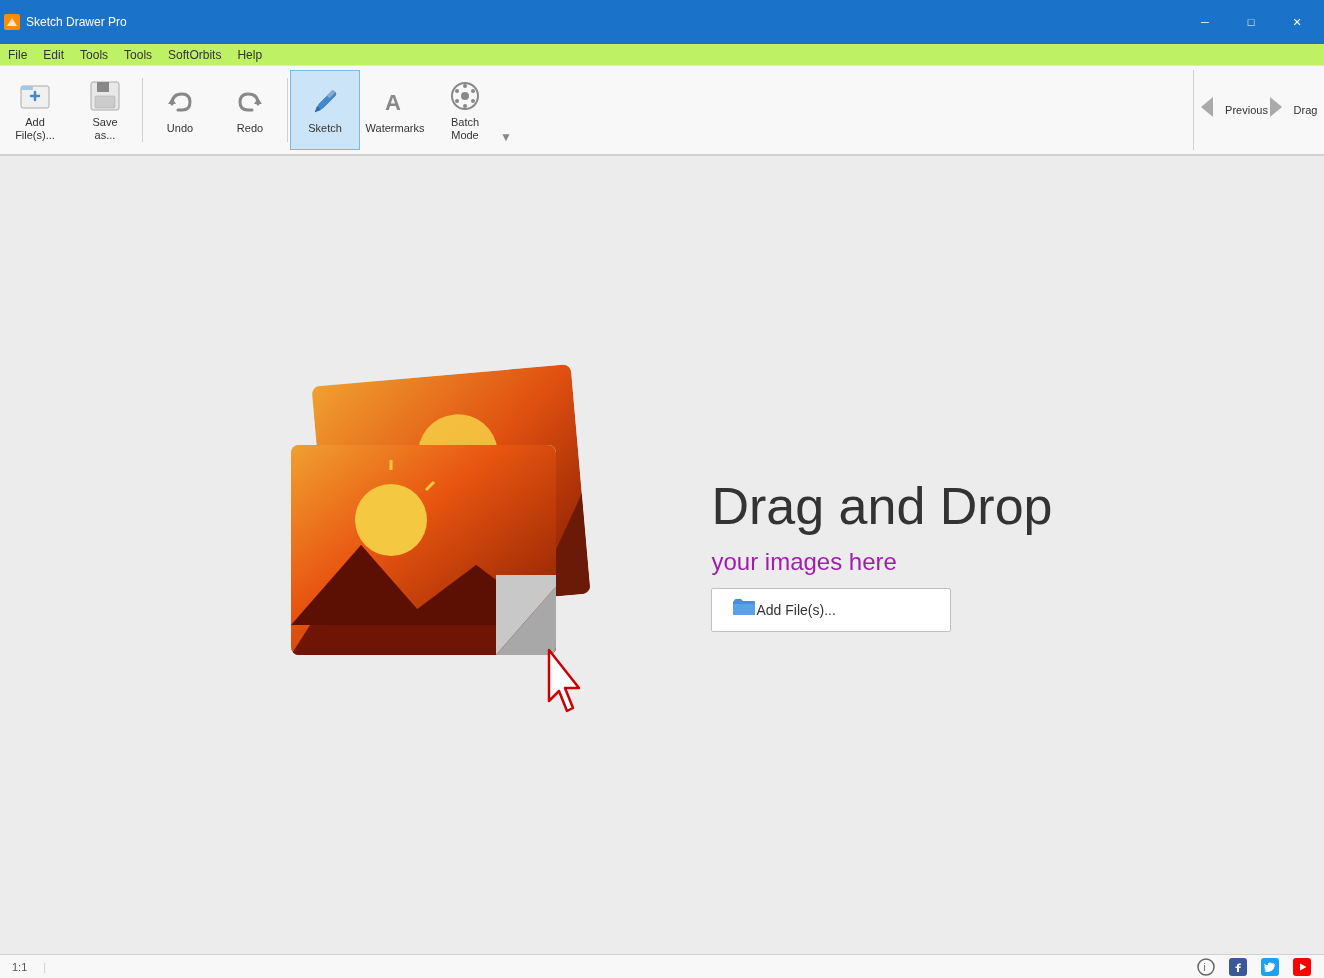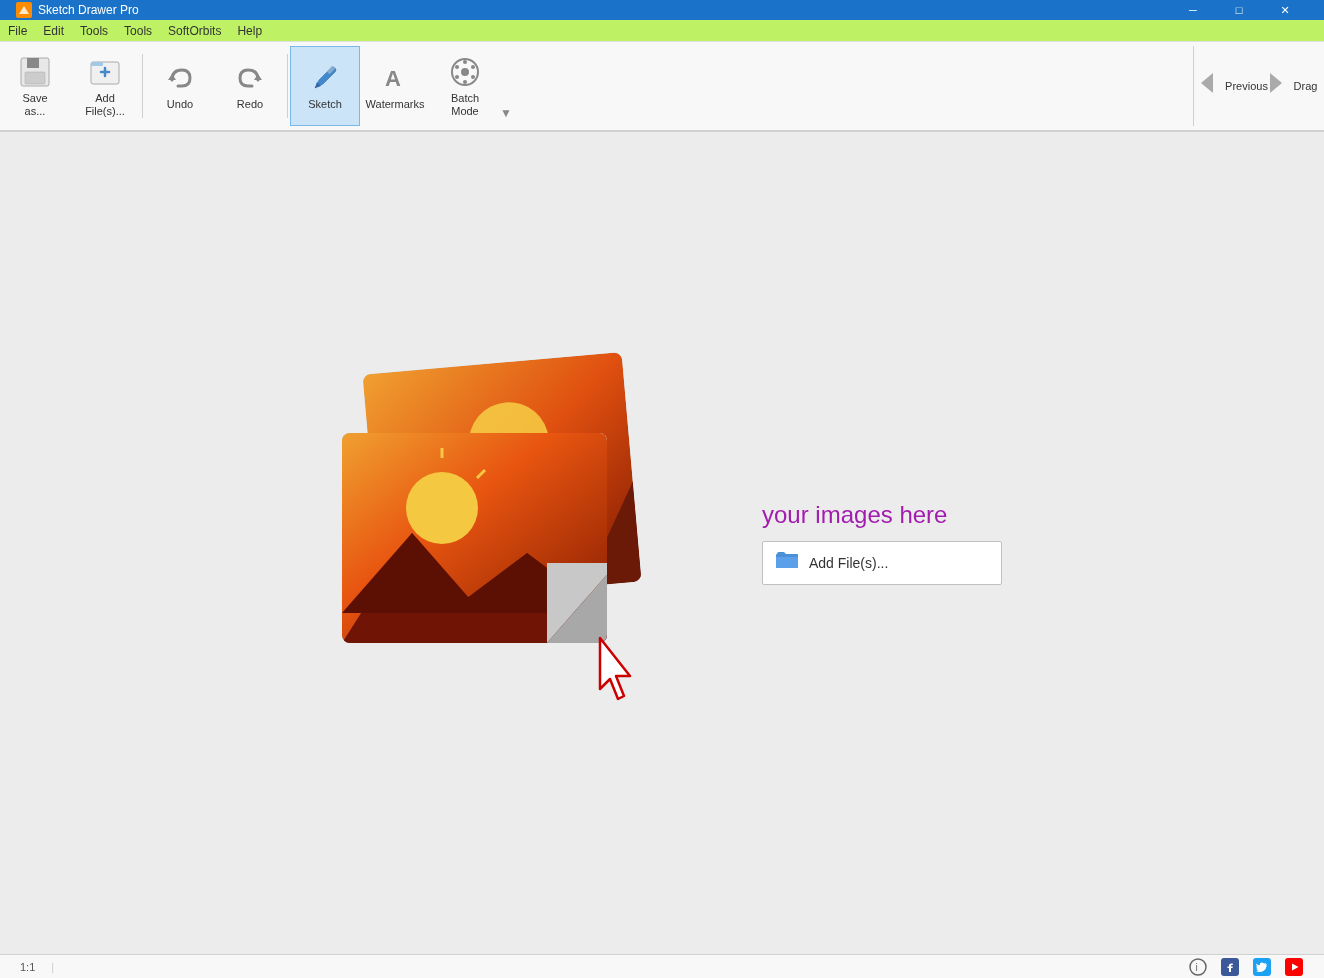--- a/index.html
+++ b/index.html
@@ -1,24 +1,24 @@
 <!DOCTYPE html>
 <html><head>
   <meta charset="utf-8">
   <style>
     * { margin: 0; padding: 0; box-sizing: border-box; }
     body { font-family: 'Segoe UI', Arial, sans-serif; background: #f0f0f0; width: 1324px; height: 978px; overflow: hidden; display: flex; flex-direction: column; }
 
     
     .title-bar {
       background: #1a73c8;
-      height: 20px;
-      display: flex;
-      align-items: center;
-      padding: 0 16px;
+      height: 44px;
+      display: flex;
+      align-items: center;
+      padding: 0 4px;
       color: white;
       font-size: 12px;
       flex-shrink: 0;
     }
     .title-bar-icon { width: 16px; height: 16px; margin-right: 6px; }
     .title-bar-title { flex: 1; }
     .title-bar-controls { display: flex; gap: 0; }
     .title-bar-btn {
       width: 46px; height: 32px;
       display: flex; align-items: center; justify-content: center;
@@ -192,40 +192,39 @@
       color: #333;
       line-height: 1.1;
     }
     .drop-subtitle {
       font-size: 24px;
       color: #a21caf;
     }
     .add-files-btn {
       display: flex;
       align-items: center;
-      gap: 10px;
       background: white;
       border: 1px solid #c0c0c0;
-      padding: 8px 12px;
+      padding: 8px 20px;
       cursor: pointer;
       border-radius: 2px;
       font-size: 14px;
       color: #333;
       width: 240px;
     }
     .folder-icon-img { font-size: 22px; }
 
     
     .status-bar {
       background: #f8f8f8;
       height: 24px;
       border-top: 1px solid #d0d0d0;
       display: flex;
       align-items: center;
-      padding: 0 20px;
+      padding: 0 12px;
       font-size: 11px;
       color: #555;
       flex-shrink: 0;
       gap: 16px;
     }
     .status-right {
       margin-left: auto;
       display: flex;
       gap: 12px;
       align-items: center;
@@ -263,37 +262,37 @@
   <div class="menu-item">SoftOrbits</div>
   <div class="menu-item">Help</div>
 </div>
 
 <div class="toolbar">
   <div class="toolbar-left">
 
     <button class="toolbar-btn">
       <div class="btn-icon">
         <svg width="36" height="36" viewBox="0 0 36 36">
+          <rect x="4" y="8" width="28" height="22" rx="2" fill="#f0f0f0" stroke="#aaa" stroke-width="1"></rect>
+          <rect x="4" y="8" width="12" height="4" rx="1" fill="#a0c8e8"></rect>
+          <path d="M14 18 L22 18 M18 14 L18 22" stroke="#4488cc" stroke-width="2.5" stroke-linecap="round"></path>
+        </svg>
+      </div>
+      <span class="btn-label">Add<br>File(s)...</span>
+    </button>
+
+    <button class="toolbar-btn">
+      <div class="btn-icon">
+        <svg width="36" height="36" viewBox="0 0 36 36">
           <rect x="4" y="4" width="28" height="28" rx="2" fill="#e8e8e8" stroke="#aaa" stroke-width="1"></rect>
           <rect x="10" y="4" width="12" height="10" fill="#888"></rect>
           <rect x="8" y="18" width="20" height="12" rx="1" fill="#ccc" stroke="#aaa" stroke-width="0.5"></rect>
         </svg>
       </div>
       <span class="btn-label">Save<br>as...</span>
-    </button>
-
-    <button class="toolbar-btn">
-      <div class="btn-icon">
-        <svg width="36" height="36" viewBox="0 0 36 36">
-          <rect x="4" y="8" width="28" height="22" rx="2" fill="#f0f0f0" stroke="#aaa" stroke-width="1"></rect>
-          <rect x="4" y="8" width="12" height="4" rx="1" fill="#a0c8e8"></rect>
-          <path d="M14 18 L22 18 M18 14 L18 22" stroke="#4488cc" stroke-width="2.5" stroke-linecap="round"></path>
-        </svg>
-      </div>
-      <span class="btn-label">Add<br>File(s)...</span>
     </button>
 
     <div class="toolbar-separator"></div>
 
     <button class="toolbar-btn">
       <div class="btn-icon">
         <svg width="36" height="36" viewBox="0 0 36 36">
           <path d="M10 20 Q10 10 20 10 Q28 10 28 18 Q28 26 20 26 L16 26" fill="none" stroke="#888" stroke-width="3" stroke-linecap="round"></path>
           <polygon points="10,14 6,20 14,20" fill="#888"></polygon>
         </svg>
@@ -430,20 +429,21 @@
       </div>
 
       <div style="position:absolute; bottom:15px; right:55px; z-index:20;">
         <svg width="55" height="80" viewBox="0 0 55 80">
           <path d="M8 4 L8 55 L18 45 L26 65 L32 62 L24 42 L38 42 Z" fill="white" stroke="#cc0000" stroke-width="2.5" stroke-linejoin="round"></path>
         </svg>
       </div>
     </div>
 
     <div class="drop-zone-text">
+      <div class="drop-title">Drag and Drop</div>
       <div class="drop-subtitle">your images here</div>
       <button class="add-files-btn">
         <span class="folder-icon-img">
           <svg width="24" height="20" viewBox="0 0 24 20">
             <path d="M2 4 Q2 2 4 2 L9 2 L11 4 L22 4 Q23 4 23 5 L23 17 Q23 18 22 18 L2 18 Q1 18 1 17 L1 5 Q1 4 2 4 Z" fill="#4a90d9"></path>
             <path d="M1 7 L23 7 L23 17 Q23 18 22 18 L2 18 Q1 18 1 17 Z" fill="#5ba0e9"></path>
           </svg>
         </span>
         <span>Add File(s)...</span>
       </button>

